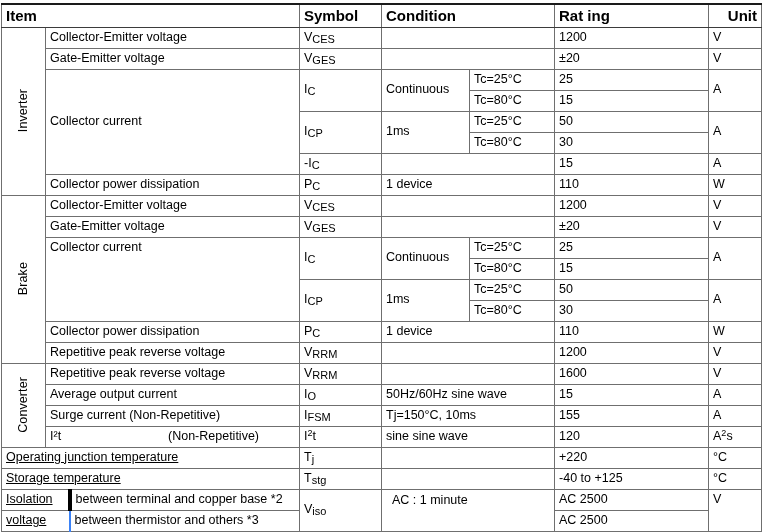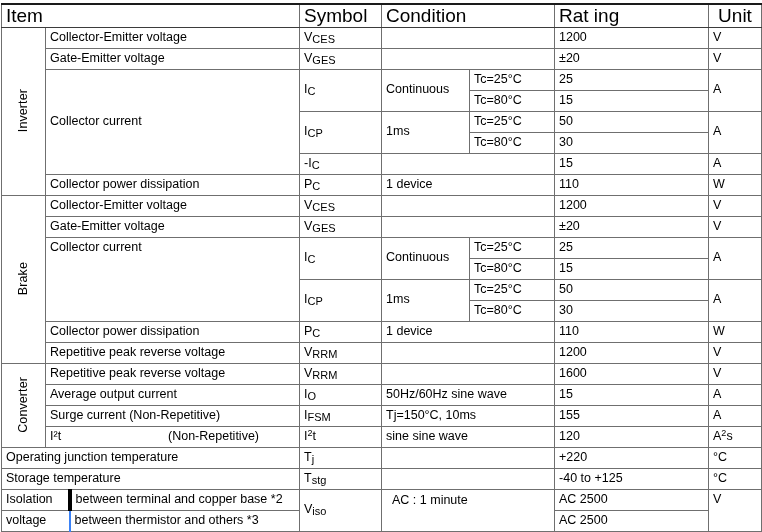--- a/index.html
+++ b/index.html
@@ -26,22 +26,22 @@
     text-align:left;
     line-height:1.05;
     font-weight:normal;
     height:21px;
     box-sizing:border-box;
     white-space:nowrap;
     overflow:hidden;
   }
   
   table.spec tr.hdr th{
-    font-weight:normal;
-    font-size:19px;
+    font-weight:bold;
+    font-size:15px;
     border-top:2.5px solid #1a1a1a;
     border-bottom:1.5px solid #3b3b3b;
     height:23px;
   }
   table.spec tr.lastrow td{
     border-bottom:2.5px solid #1a1a1a;
   }
 
   
   td.grp{
@@ -63,21 +63,21 @@
   tr.sect-start > td, tr.sect-start > th{ border-top:1.4px solid #3a3a3a; }
 
   td.center{text-align:center;}
   td.sym{padding-left:6px;}
   td.num{text-align:center;margin-top:12px;}
   td.unit{text-align:center;}
 
   sub{font-size:11px;line-height:0;vertical-align:baseline;position:relative;top:2px;}
   sup{font-size:9px;line-height:0;vertical-align:baseline;position:relative;top:-4px;}
 
-  .pad-left{padding-left:8px;}
+  .pad-left{padding-left:8px;text-decoration:underline;}
   .indent-big{display:inline-block;min-width:118px;}
 </style>
 </head>
 <body>
 
 <div id="sheet">
 
 <table class="spec">
   <colgroup>
     <col style="width:44px">
@@ -89,21 +89,21 @@
     <col style="width:154px">
     <col style="width:53px">
   </colgroup>
   <tbody>
 
   <tr class="hdr">
     <th colspan="3">Item</th>
     <th>Symbol</th>
     <th colspan="2">Condition</th>
     <th>Rat ing</th>
-    <th style="text-align:center">Unit</th>
+    <th style="text-align:right">Unit</th>
   </tr>
 
   <tr>
     <td class="grp" rowspan="8">
       <span class="rot">Inverter</span>
     </td>
     <td colspan="2">Collector-Emitter voltage</td>
     <td class="sym">V<sub>CES</sub></td>
     <td colspan="2"></td>
     <td class="num">1200</td>

